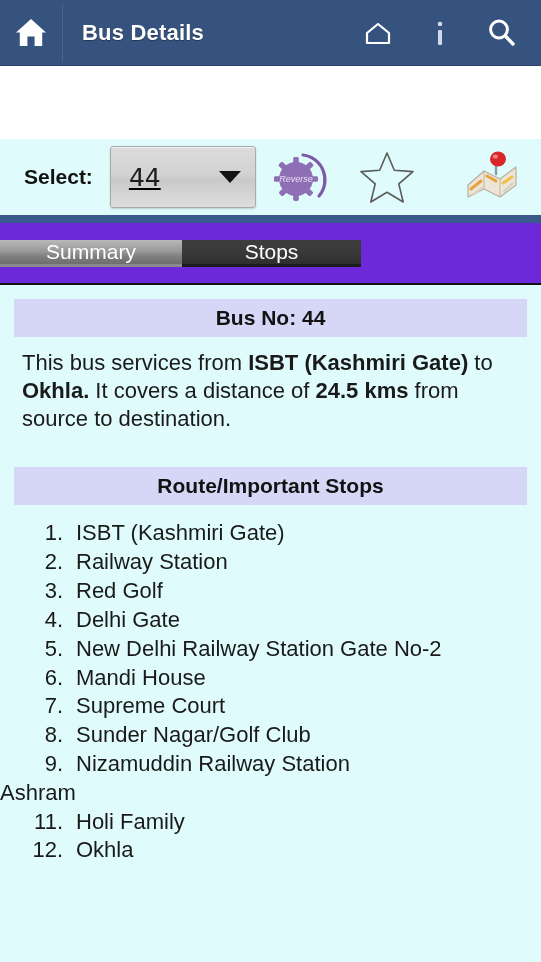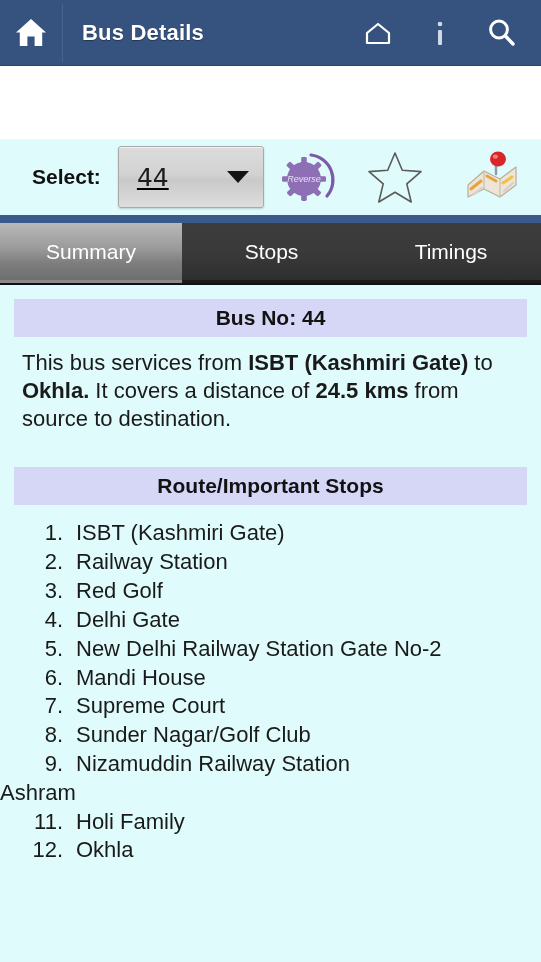--- a/index.html
+++ b/index.html
@@ -40,21 +40,21 @@
   .whitegap { height: 73px; background: #ffffff; }
 
   
   .selectbar {
     height: 76px; background: #e0fbfb;
     display: flex; align-items: center;
     padding: 0 10px;
   }
   .select-label {
     font-size: 21px; font-weight: bold; color: #111111;
-    margin-left: 22px; margin-right: 17px;
+    margin-left: 14px; margin-right: 17px;
   }
   .spinner {
     width: 146px; height: 62px;
     background: linear-gradient(to bottom, #dcdcdc 0%, #d2d2d2 45%, #c9c9c9 55%, #dedede 100%);
     border: 1px solid #a9a9a9;
     border-radius: 3px;
     box-shadow: inset 0 1px 0 #f2f2f2, 0 1px 2px rgba(0,0,0,0.18);
     display: flex; align-items: center; justify-content: space-between;
     padding: 0 14px 0 18px;
     cursor: pointer;
@@ -73,21 +73,21 @@
     padding-left: 11px;
   }
   .ti-rev { width: 78px; }
   .ti-star { width: 96px; }
   .ti-map { width: 78px; margin-left: auto; margin-right: 6px; }
 
   
   .bluestrip { height: 8px; background: #3a5a8c; }
 
   
-  .tabs { height: 62px; display: flex; border-bottom: 2px solid #111; }
+  .tabs { height: 62px; display: flex; border-bottom: 2px solid #111; align-items: center; }
   .tab {
     display: flex; align-items: center; justify-content: center;
     color: #ffffff; font-size: 21px; cursor: pointer;
     background: linear-gradient(to bottom, #3c3c3c 0%, #3a3a3a 50%, #2e2e2e 100%);
     border-bottom: 3px solid #1b1b1b;
   }
   .tab.active {
     background: linear-gradient(to bottom, #b9b9b9 0%, #9a9a9a 45%, #7e7e7e 70%, #6e6e6e 100%);
     border-bottom: 3px solid #8a8a8a;
   }
@@ -220,23 +220,20 @@
 
   <div class="bluestrip"></div>
 
   <div class="tabs">
     <div class="tab active tab-summary">
       <span>Summary</span>
     </div>
     <div class="tab tab-stops">
       <span>Stops</span>
     </div>
-    <div class="tab tab-timings">
-      <span>Timings</span>
-    </div>
   </div>
 
   <div class="content">
 
     <div class="band">Bus No: 44</div>
 
     <div class="desc">
       <span>This bus services from </span><b>ISBT (Kashmiri Gate)</b><span> to </span><b>Okhla.</b><span> It covers a distance of </span><b>24.5 kms</b><span> from source to destination.</span>
     </div>
 

